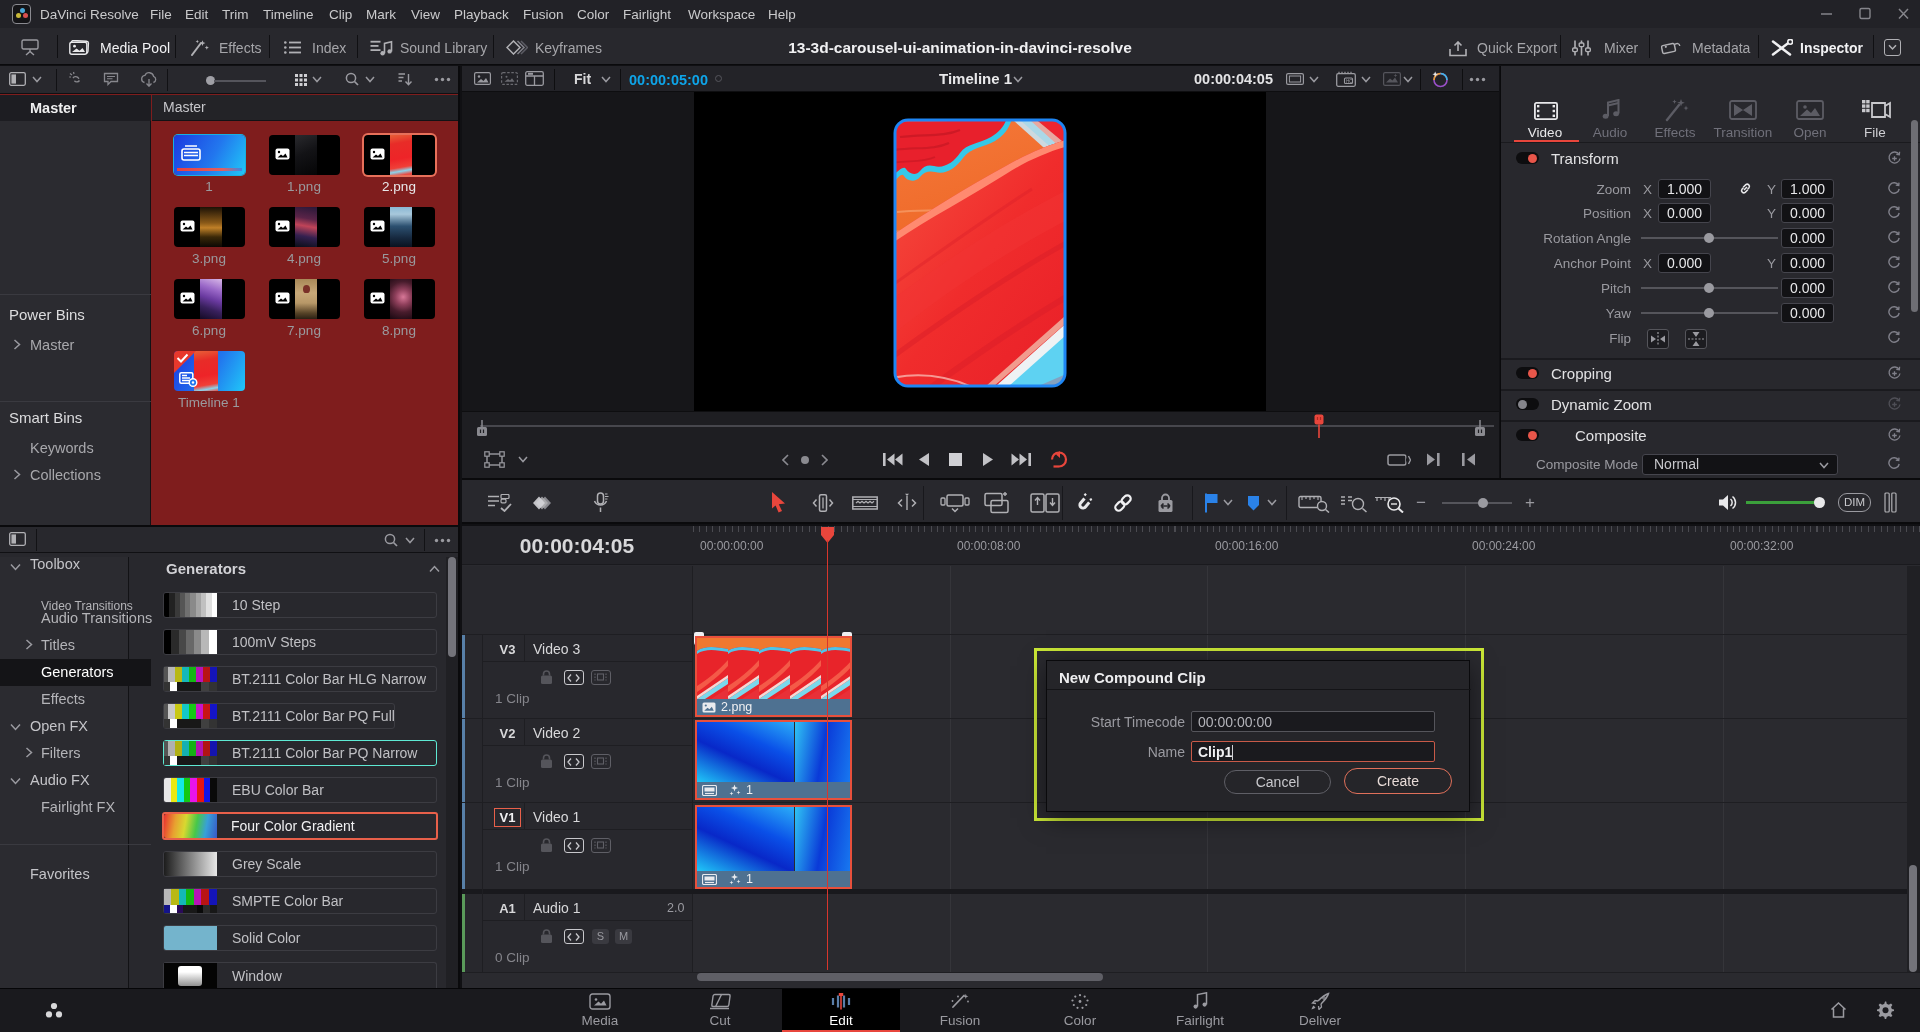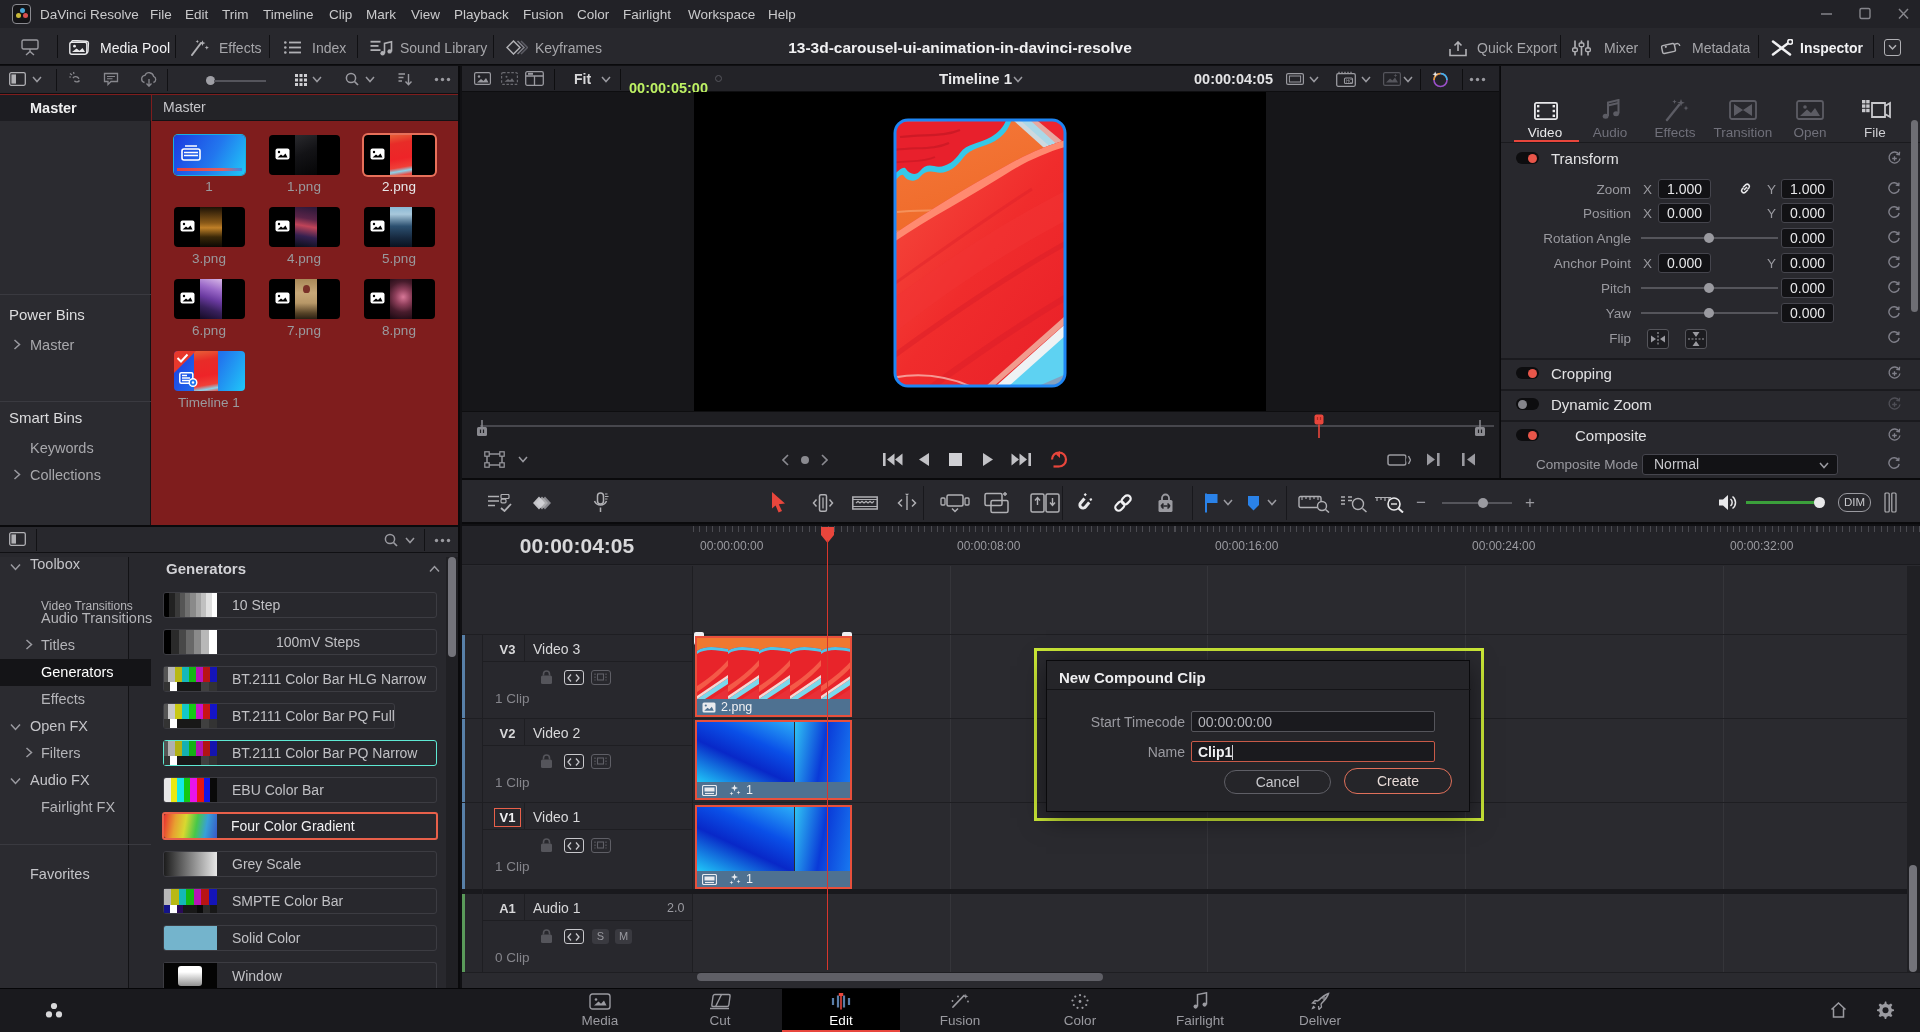--- a/index.html
+++ b/index.html
@@ -348,21 +348,21 @@
           <rect x="0.7" y="0.7" width="17.6" height="13.6" rx="1.5" fill="none" stroke="#9a9aa0" stroke-width="1.3"></rect>
           <path d="M1 5 H18 M9.5 5 L9.5 14" stroke="#9a9aa0" stroke-width="1.3"></path>
           <rect x="3" y="1.8" width="5" height="2" fill="#9a9aa0"></rect>
         </svg>
       <div class="abs" style="left:92px;top:3px;width:1px;height:21px;background:#0e0e10;"></div>
       <div class="txt" style="left:112px;top:5px;font-size:14px;font-weight:700;color:#d8d8da;">Fit</div>
       <svg class="abs" style="left:139px;top:10px;" width="10" height="7" viewBox="0 0 10 7">
           <path d="M1 1 L5 5.5 L9 1" fill="none" stroke="#9a9aa0" stroke-width="1.5"></path>
         </svg>
       <div class="abs" style="left:158px;top:3px;width:1px;height:21px;background:#0e0e10;"></div>
-      <div class="txt" style="left:167px;top:14px;font-size:14.5px;font-weight:700;color:#bef264;">00:00:05:00</div>
+      <div class="txt" style="left:167px;top:6px;font-size:14.5px;font-weight:700;color:#0ea5e9;">00:00:05:00</div>
       <div class="abs" style="left:253px;top:9px;width:7px;height:7px;border:1.3px solid #55555c;border-radius:50%;"></div>
 
       <div class="txt" style="left:477px;top:4px;font-size:15px;font-weight:700;color:#e8e8ea;">Timeline 1</div>
       <svg class="abs" style="left:551px;top:10px;" width="10" height="7" viewBox="0 0 10 7">
           <path d="M1 1 L5 5.5 L9 1" fill="none" stroke="#9a9aa0" stroke-width="1.5"></path>
         </svg>
 
       <div class="txt" style="left:732px;top:5px;font-size:14.5px;font-weight:700;color:#e4e4e6;">00:00:04:05</div>
 
       <svg class="abs" style="left:824px;top:7px;" width="18" height="12" viewBox="0 0 18 12">
@@ -911,21 +911,21 @@
       <svg class="abs" style="left:277px;top:8px;" width="11" height="8" viewBox="0 0 11 8">
           <path d="M1 6.5 L5.5 1.5 L10 6.5" fill="none" stroke="#9a9aa0" stroke-width="1.5"></path>
         </svg>
 
       <div class="abs" style="left:11px;top:35px;width:274px;height:26px;border:1px solid #3c3c42;border-radius:3px;">
         <div class="abs" style="left:0;top:0;width:53px;height:24px;background:linear-gradient(90deg,#000 0%,#000 10%,#222 10%,#222 20%,#3a3a3a 20%,#3a3a3a 30%,#555 30%,#555 40%,#707070 40%,#707070 50%,#8a8a8a 50%,#8a8a8a 60%,#a5a5a5 60%,#a5a5a5 70%,#c0c0c0 70%,#c0c0c0 80%,#e0e0e0 80%,#e0e0e0 90%,#fff 90%);border-radius:2px 0 0 2px;"></div>
         <div class="txt" style="left:68px;top:4px;font-size:14px;color:#c0c0c4;">10 Step</div>
       </div>
       <div class="abs" style="left:11px;top:72px;width:274px;height:26px;border:1px solid #3c3c42;border-radius:3px;">
         <div class="abs" style="left:0;top:0;width:53px;height:24px;background:linear-gradient(90deg,#000 0%,#000 14%,#2a2a2a 14%,#2a2a2a 28%,#484848 28%,#484848 42%,#686868 42%,#686868 56%,#8a8a8a 56%,#8a8a8a 70%,#b8b8b8 70%,#b8b8b8 85%,#fff 85%);border-radius:2px 0 0 2px;"></div>
-        <div class="txt" style="left:68px;top:4px;font-size:14px;color:#c0c0c4;margin-left:44px;">100mV Steps</div>
+        <div class="txt" style="left:68px;top:4px;font-size:14px;color:#c0c0c4;">100mV Steps</div>
       </div>
       <div class="abs" style="left:11px;top:109px;width:274px;height:26px;border:1px solid #3c3c42;border-radius:3px;">
         <div class="abs" style="left:0;top:0;width:53px;height:15px;background:linear-gradient(90deg,#555 0 8%,#b8b8b8 8% 21%,#b8b814 21% 34%,#14b8b8 34% 47%,#14b814 47% 60%,#b814b8 60% 73%,#b81414 73% 86%,#1414b8 86% 100%);"></div>
         <div class="abs" style="left:0;top:15px;width:53px;height:9px;background:linear-gradient(90deg,#333 0 12%,#fff 12% 24%,#181818 24% 70%,#404040 70% 85%,#333 85%);"></div>
         <div class="txt" style="left:68px;top:4px;font-size:14px;color:#c0c0c4;">BT.2111 Color Bar HLG Narrow</div>
       </div>
       <div class="abs" style="left:11px;top:146px;width:232px;height:26px;border:1px solid #3c3c42;border-radius:3px;">
         <div class="abs" style="left:0;top:0;width:53px;height:15px;background:linear-gradient(90deg,#555 0 8%,#c8c8c8 8% 21%,#c8c814 21% 34%,#14c8c8 34% 47%,#14c814 47% 60%,#c814c8 60% 73%,#c81414 73% 86%,#1414c8 86% 100%);"></div>
         <div class="abs" style="left:0;top:15px;width:53px;height:9px;background:linear-gradient(90deg,#333 0 12%,#fff 12% 24%,#181818 24% 70%,#404040 70% 85%,#333 85%);"></div>
         <div class="txt" style="left:68px;top:4px;font-size:14px;color:#c0c0c4;">BT.2111 Color Bar PQ Full</div>

